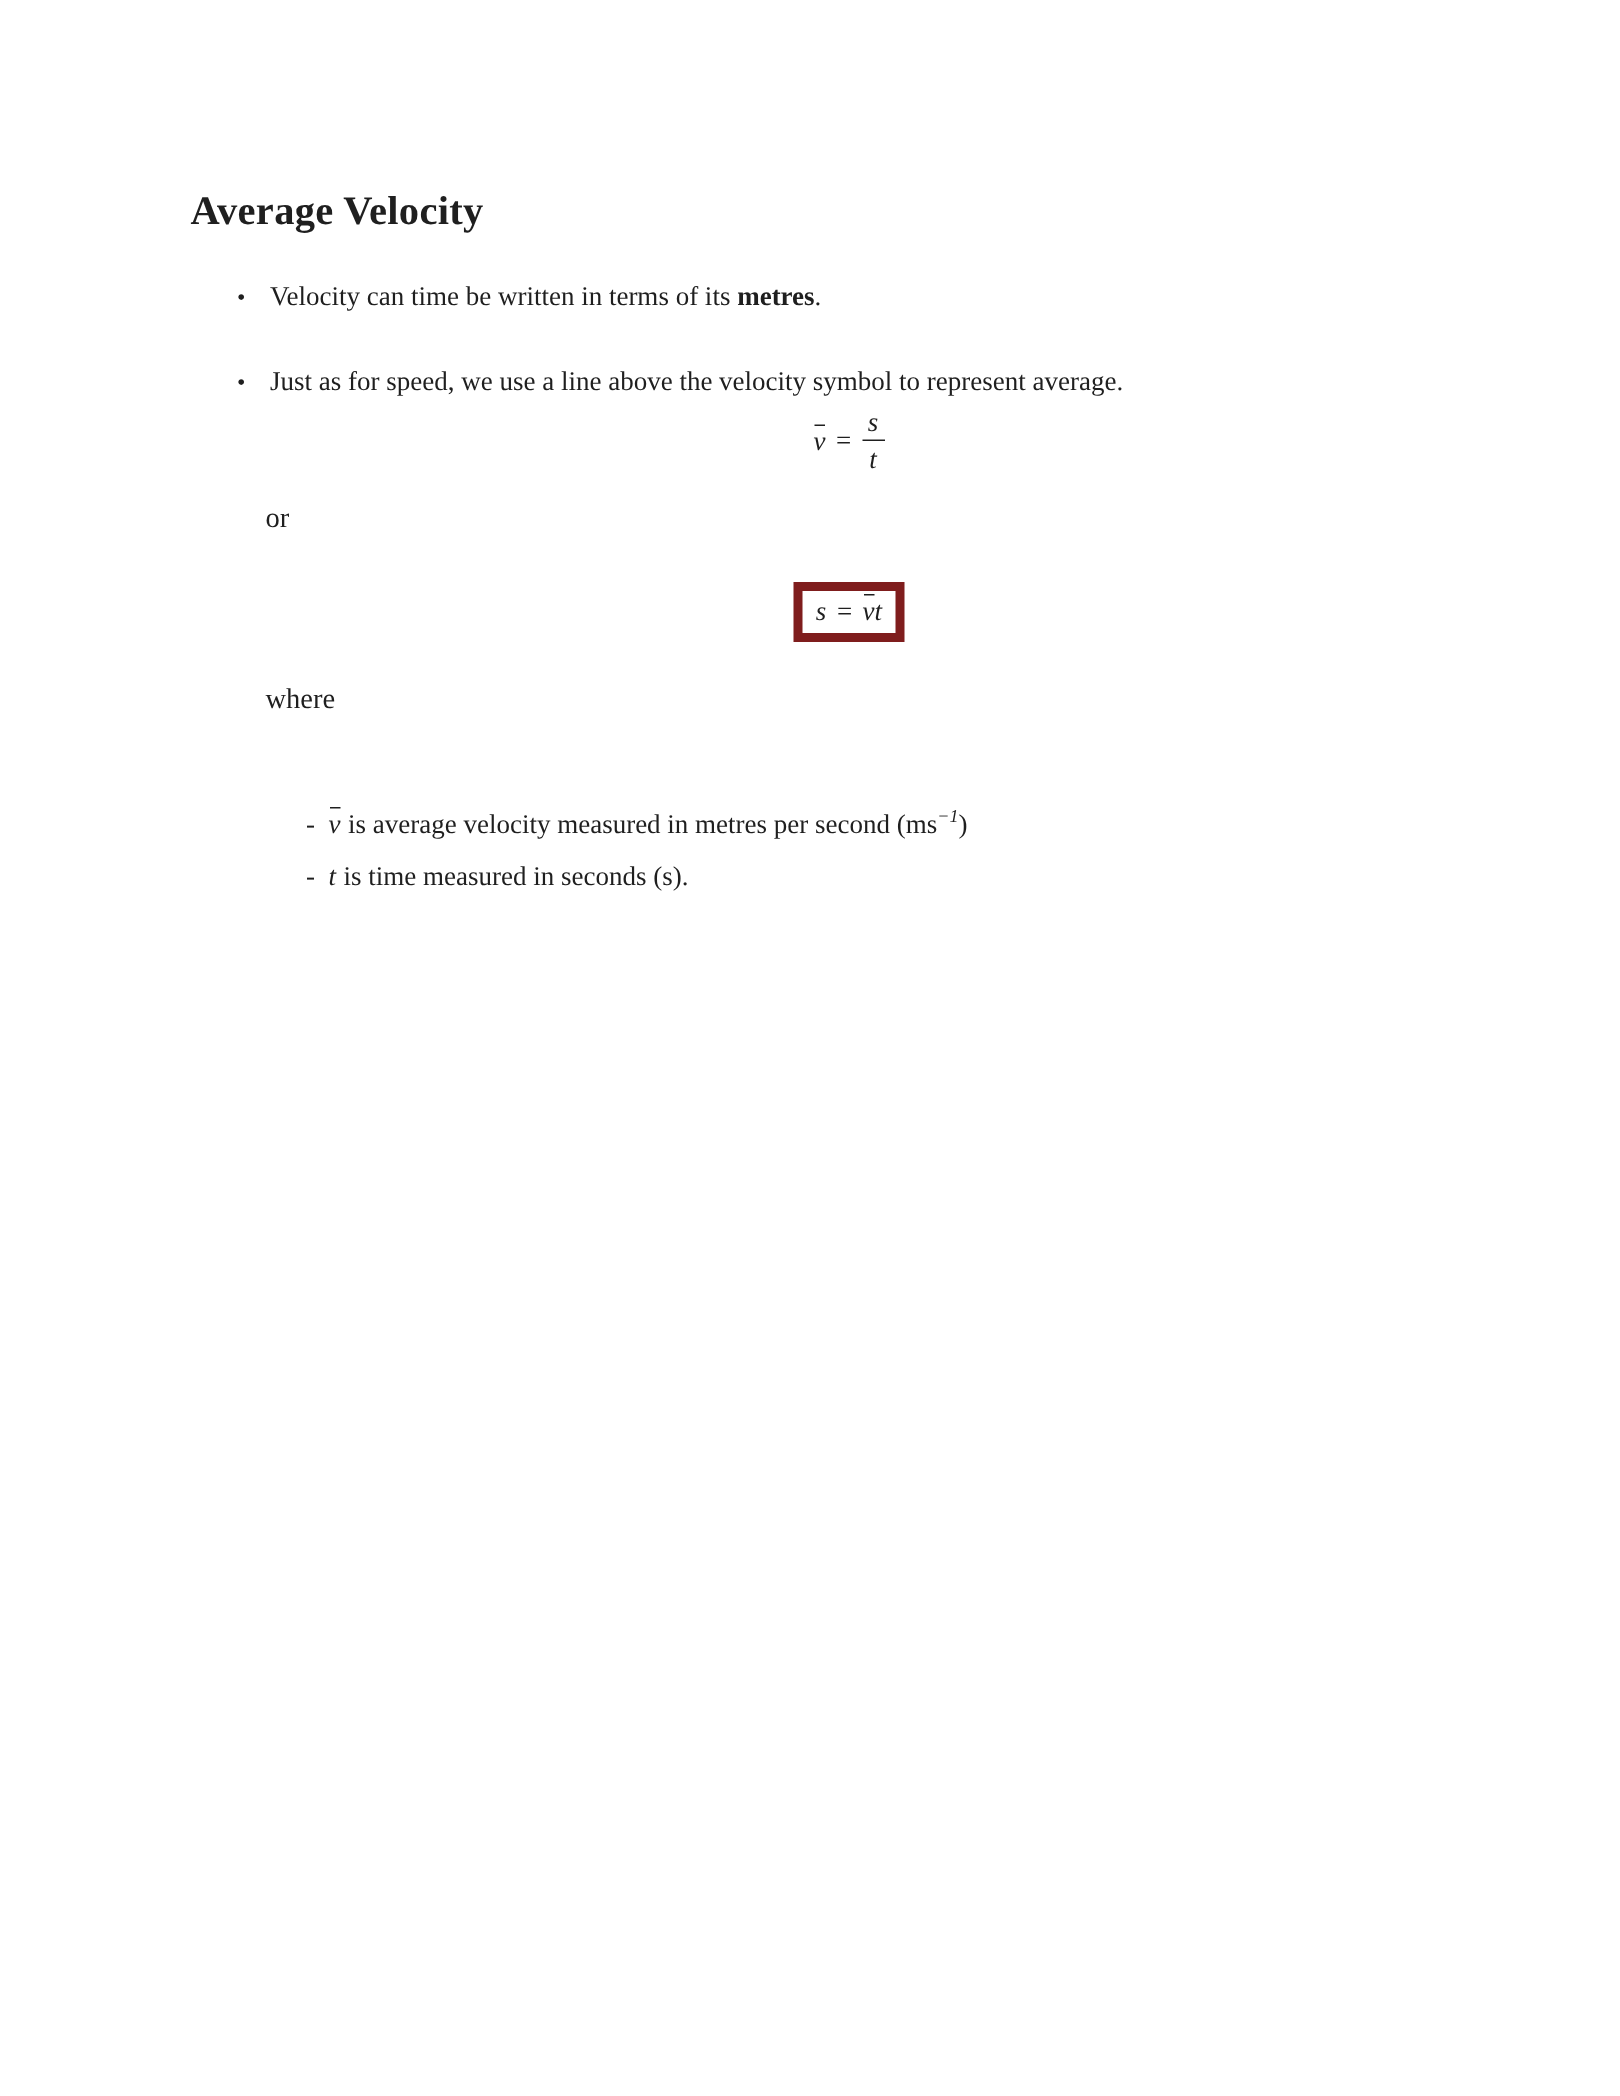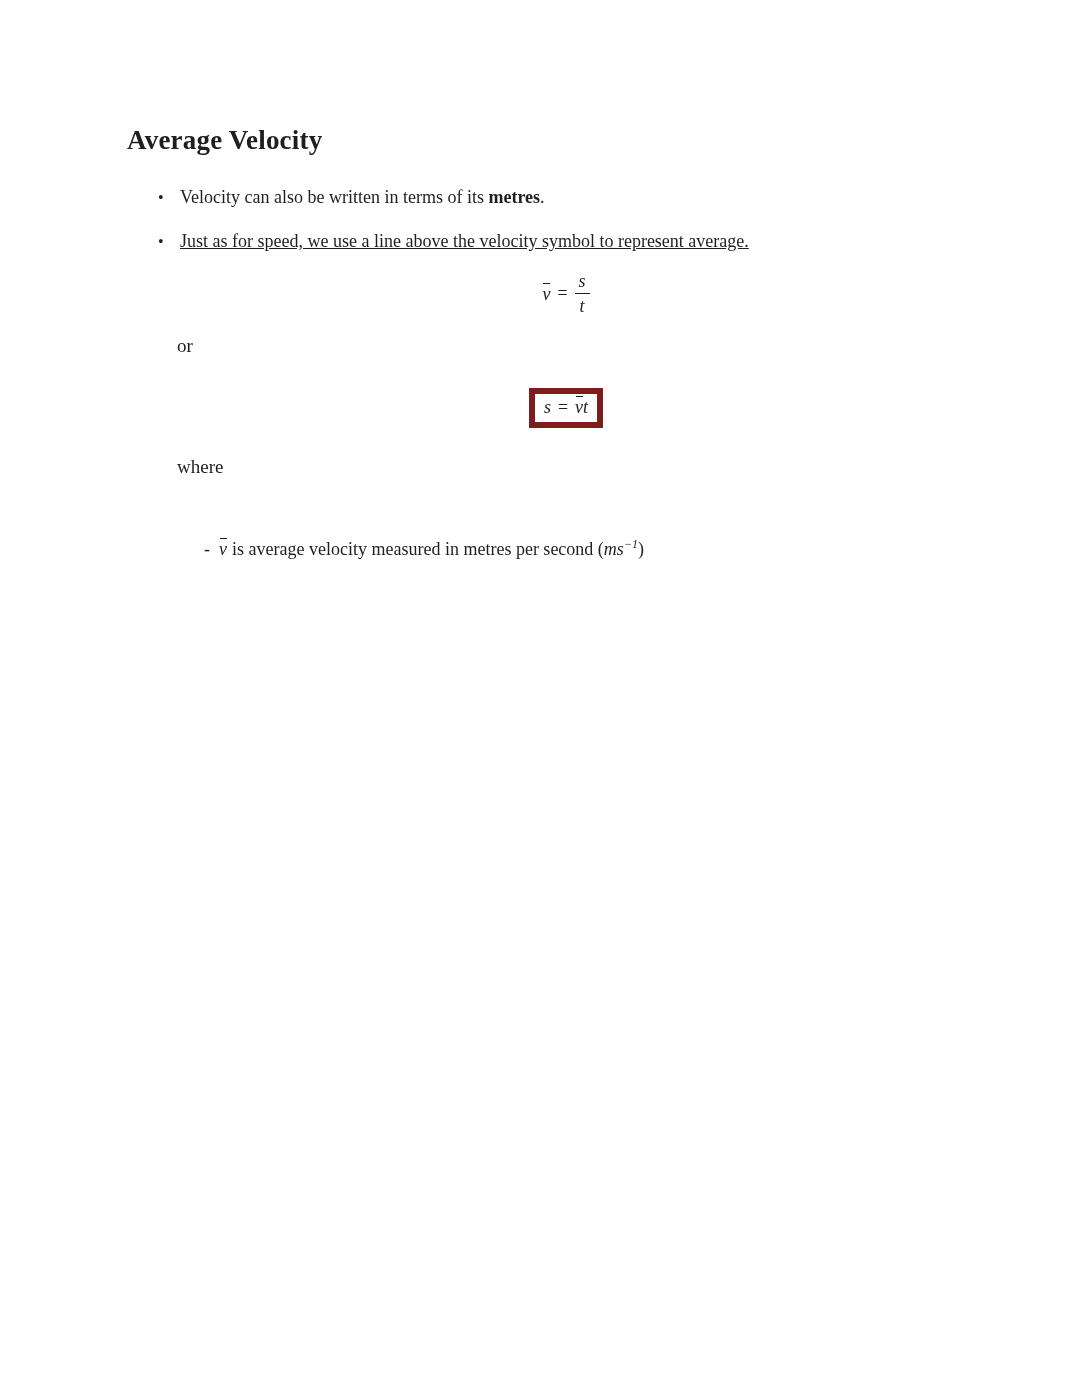--- a/index.html
+++ b/index.html
@@ -32,21 +32,21 @@
     line-height: 24px;
     white-space: nowrap;
   }
   .bullet-marker {
     display: inline-block;
     width: 22px;
     font-size: 16px;
     vertical-align: baseline;
   }
   .bold { font-weight: bold; }
-  .math { font-style: italic; }
+  .math { }
 
   
   .overbar {
     position: relative;
     font-style: italic;
     display: inline-block;
     line-height: 1;
   }
   .overbar::after {
     content: "";
@@ -122,24 +122,24 @@
   }
 </style>
 </head>
 <body>
 
 <div class="page">
 
   <div class="doc-title">Average Velocity</div>
 
   <div class="bullet-row" style="top:185px;">
-    <span class="bullet-marker">•</span><span>Velocity can also be written in terms of its </span><span class="bold">metres</span><span>.</span>
+    <span class="bullet-marker">•</span><span>Velocity can time be written in terms of its </span><span class="bold">metres</span><span>.</span>
   </div>
 
-  <div class="bullet-row" style="top:229px;text-decoration:underline;">
+  <div class="bullet-row" style="top:242px;">
     <span class="bullet-marker">•</span><span>Just as for speed, we use a line above the velocity symbol to represent average.</span>
   </div>
 
   <div class="math-center" style="top:272px;">
     <span class="eq-display">
       <span class="overbar">v</span>
         <span class="eq-sign">=</span>
         <span class="frac">
           <span class="num">s</span>
           <span class="den">t</span>
@@ -155,14 +155,17 @@
     </span>
   </div>
 
   <div class="side-label" style="top:456px;">where</div>
 
 
   <div class="def-row" style="top:537px;">
     <span class="def-dash">-</span><span class="overbar">v</span><span class="def-text">is average velocity measured in metres per second (</span><span class="math">ms</span><sup class="exp">−1</sup><span>)</span>
   </div>
 
+  <div class="def-row" style="top:572px;">
+    <span class="def-dash">-</span><span class="def-sym">t</span><span class="def-text">is time measured in seconds (s).</span>
+  </div>
 
 </div>
 
 </body></html>

